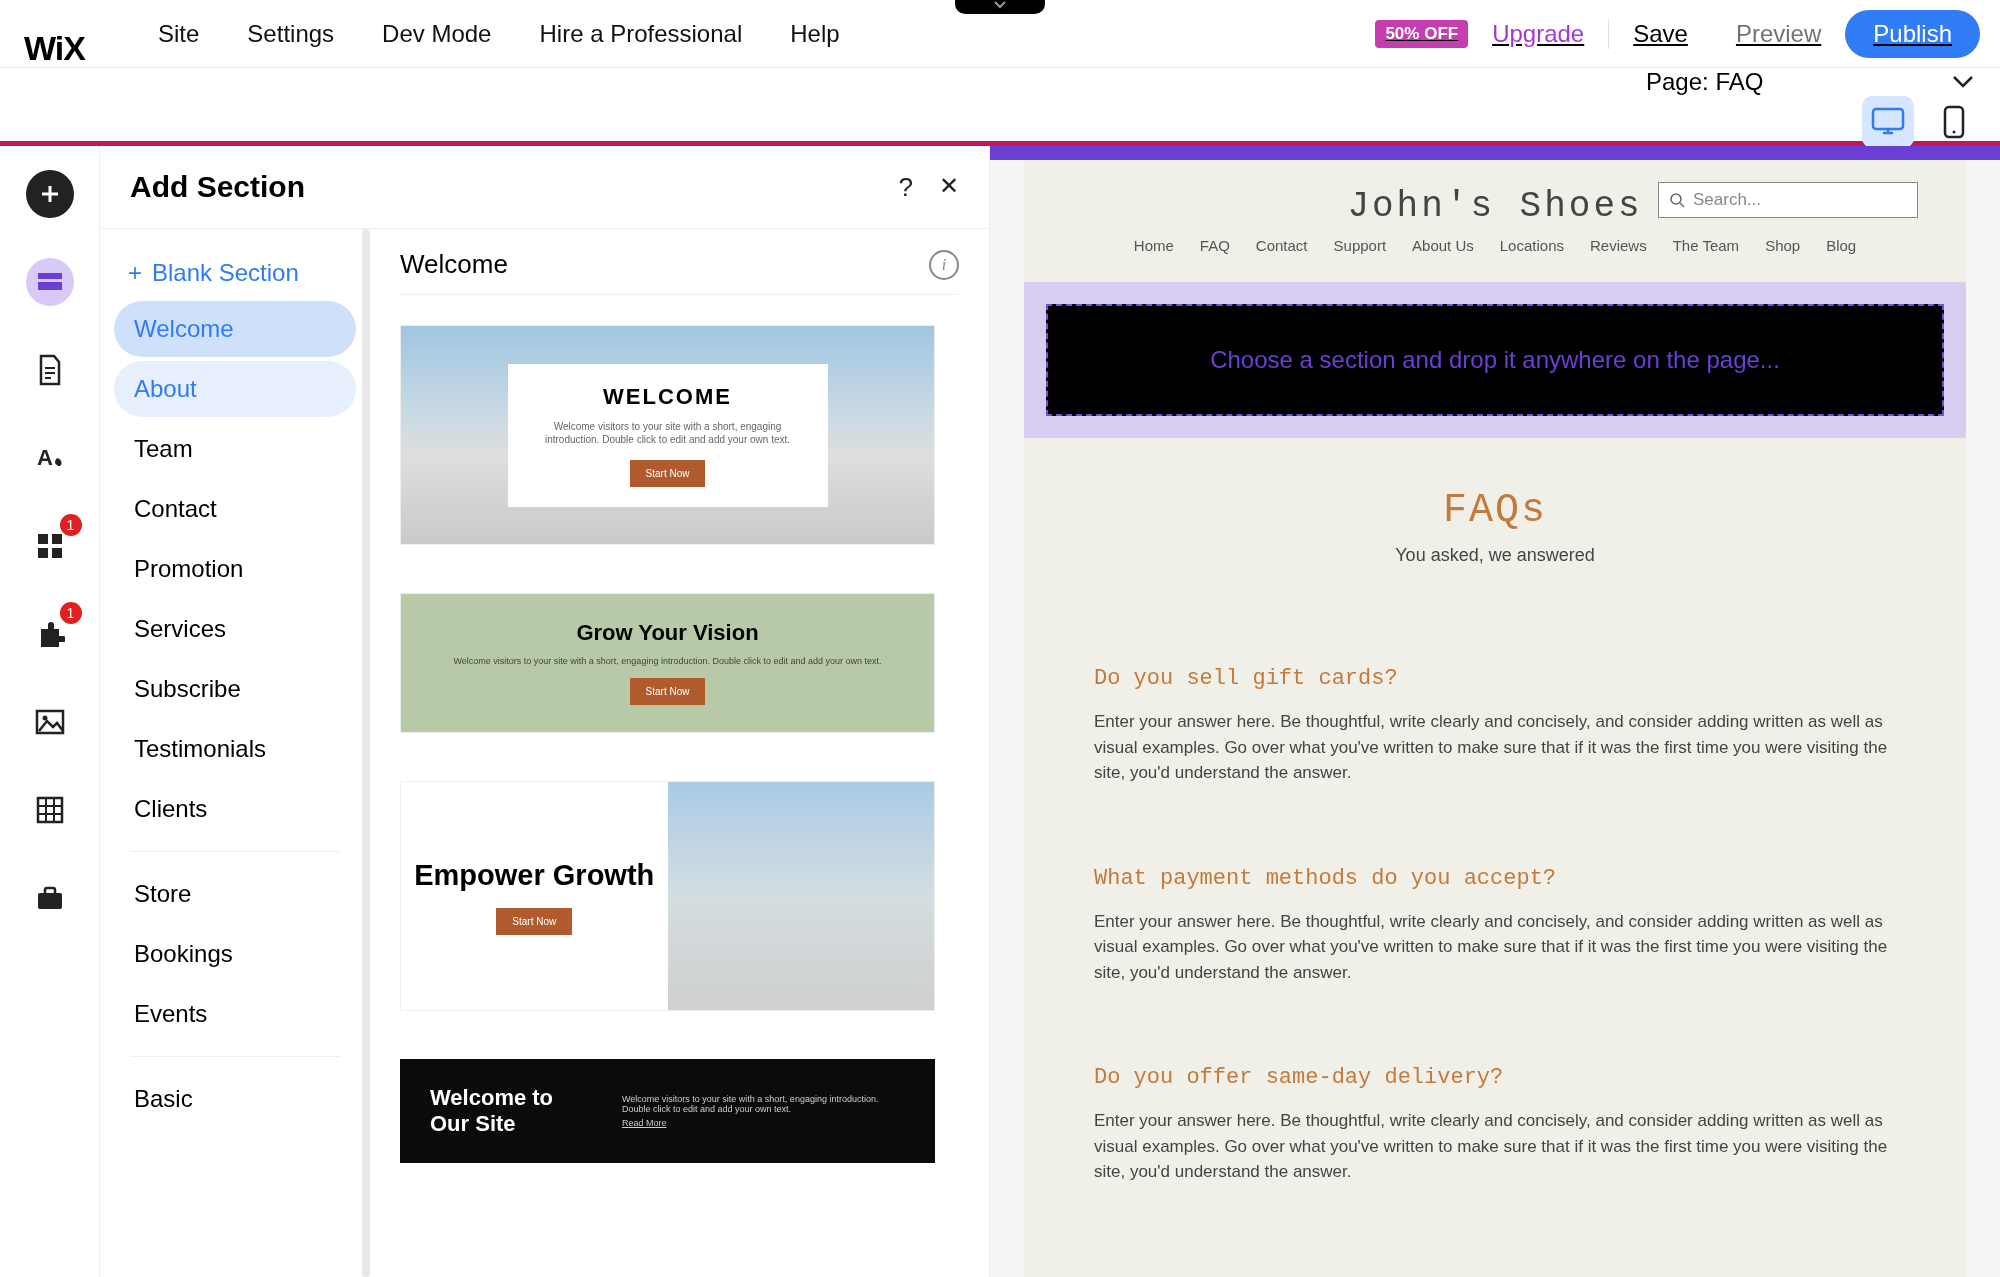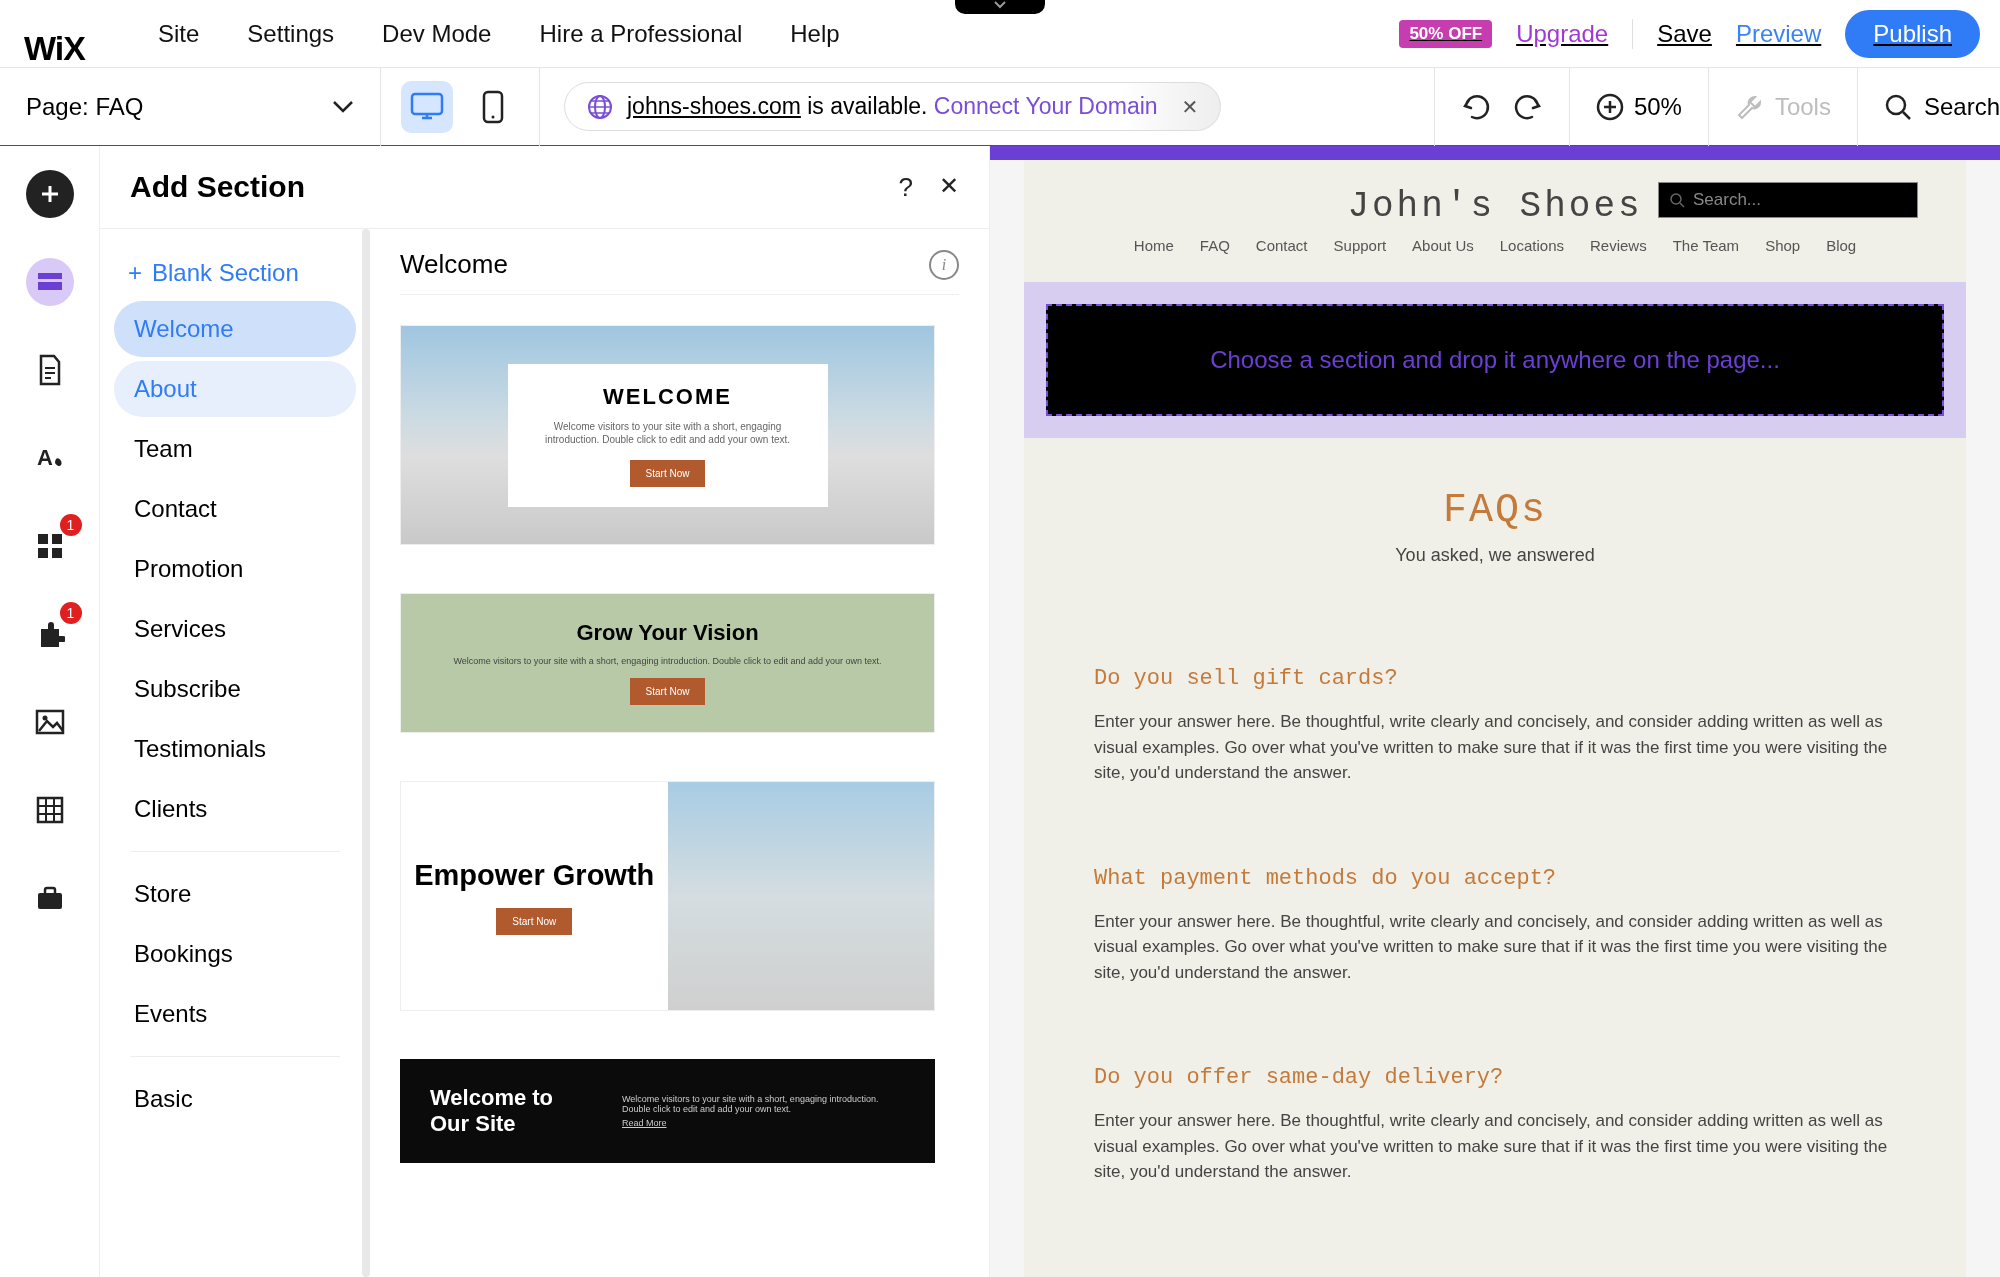--- a/index.html
+++ b/index.html
@@ -12,25 +12,25 @@
 
 .topbar { display: flex; align-items: center; height: 68px; padding: 0 20px 0 24px; border-bottom: 1px solid #e5e5e5; }
 .logo { font-weight: 900; font-size: 36px; letter-spacing: -1px; margin-right: 48px; display:flex; align-items:center;margin-top:32px; }
 .topmenu { display: flex; gap: 48px; font-size: 24px; color: #111; flex: 1; }
 .topmenu span { cursor: pointer; }
 .topright { display: flex; align-items: center; gap: 24px; text-decoration: underline; }
 .badge-off { background: #c63db0; color: #fff; font-size: 17px; font-weight: 700; padding: 4px 10px; border-radius: 4px; }
 .upgrade { color: #a238d4; font-size: 24px; }
 .divider-v { width: 1px; height: 30px; background: #e0e0e0; }
 .save { font-size: 24px; }
-.preview { color: #3b82f6; font-size: 24px; }
+.preview { color: #737373; font-size: 24px; margin-left: 24px; }
 .publish { background: #2f7cf6; color: #fff; font-size: 24px; padding: 10px 28px; border-radius: 28px; }
 
 
-.toolbar2 { display: flex; align-items: center; height: 78px; border-bottom: 1px solid #be185d; }
+.toolbar2 { display: flex; align-items: flex-end; height: 78px; border-bottom: 5px solid #be185d; flex-direction: column; }
 .page-sel { display: flex; align-items: center; gap: 10px; font-size: 24px; padding: 0 26px; width: 380px; justify-content: space-between; }
 .vsep { width: 1px; height: 78px; background: #e5e5e5; }
 .device-toggle { display: flex; gap: 14px; padding: 0 20px; align-items: center; }
 .device-btn { width: 52px; height: 52px; border-radius: 10px; display: flex; align-items: center; justify-content: center; }
 .device-btn.active { background: #d7e6ff; }
 .domain-bar { flex: 1; display: flex; align-items: center; padding: 9px 24px; }
 .domain-pill { display: flex; align-items: center; gap: 14px; border: 1px solid #ddd; border-radius: 40px; padding: 10px 22px; background: linear-gradient(90deg,#fff 0%, #fff 85%, #f3f3f3 95%, #eee 100%); position:relative; }
 .domain-pill .dom-text { font-size: 23px; }
 .domain-pill .dom-name { text-decoration: underline; }
 .domain-pill .connect { color: #7a4dd8; }
@@ -82,21 +82,21 @@
 .tmpl4 h4 { font-size: 22px; line-height: 1.2; }
 .tmpl4 .rtxt { font-size: 9px; color: #ccc; }
 .tmpl4 .rtxt .rm { text-decoration: underline; display: block; margin-top: 4px; }
 
 
 .canvas-wrap { flex: 1; background: #f5f5f5; position: relative; }
 .canvas-top-bar { height: 14px; background: #6b3fd4; }
 .canvas { margin: 0 34px; background: #f1f0e8; height: 100%; }
 .site-header { text-align: center; padding: 26px 0 8px; position: relative; }
 .site-title { font-family: 'Courier New', monospace; font-size: 36px; letter-spacing: 3px; color: #444; }
-.site-search { position: absolute; right: 48px; top: 22px; border: 1px solid #888; background: #000000; display: flex; align-items: center; width: 260px; height: 36px; padding: 0 10px; gap: 8px; }
+.site-search { position: absolute; right: 48px; top: 22px; border: 1px solid #888; background: #ffffff; display: flex; align-items: center; width: 260px; height: 36px; padding: 0 10px; gap: 8px; }
 .site-search span.ph { color: #888; font-size: 17px; }
 .site-nav { display: flex; justify-content: center; gap: 26px; font-size: 15px; color: #555; padding: 10px 0 20px; }
 .drop-zone-wrap { background: #d7cdf0; padding: 22px; }
 .drop-zone { border: 2px dashed #7a4dd8; background: #000000; text-align: center; padding: 40px; color: #6b3fd4; font-size: 24px; }
 .faq-sect { padding: 50px 70px; }
 .faq-title { text-align: center; font-family: 'Courier New', monospace; font-size: 40px; color: #c47a3a; letter-spacing: 2px; margin-bottom: 12px; }
 .faq-sub { text-align: center; font-size: 18px; color: #444; margin-bottom: 100px; }
 .faq-q { font-family: 'Courier New', monospace; font-size: 22px; color: #c47a3a; margin-bottom: 18px; }
 .faq-a { font-size: 17px; color: #444; line-height: 1.5; margin-bottom: 80px; }
 

